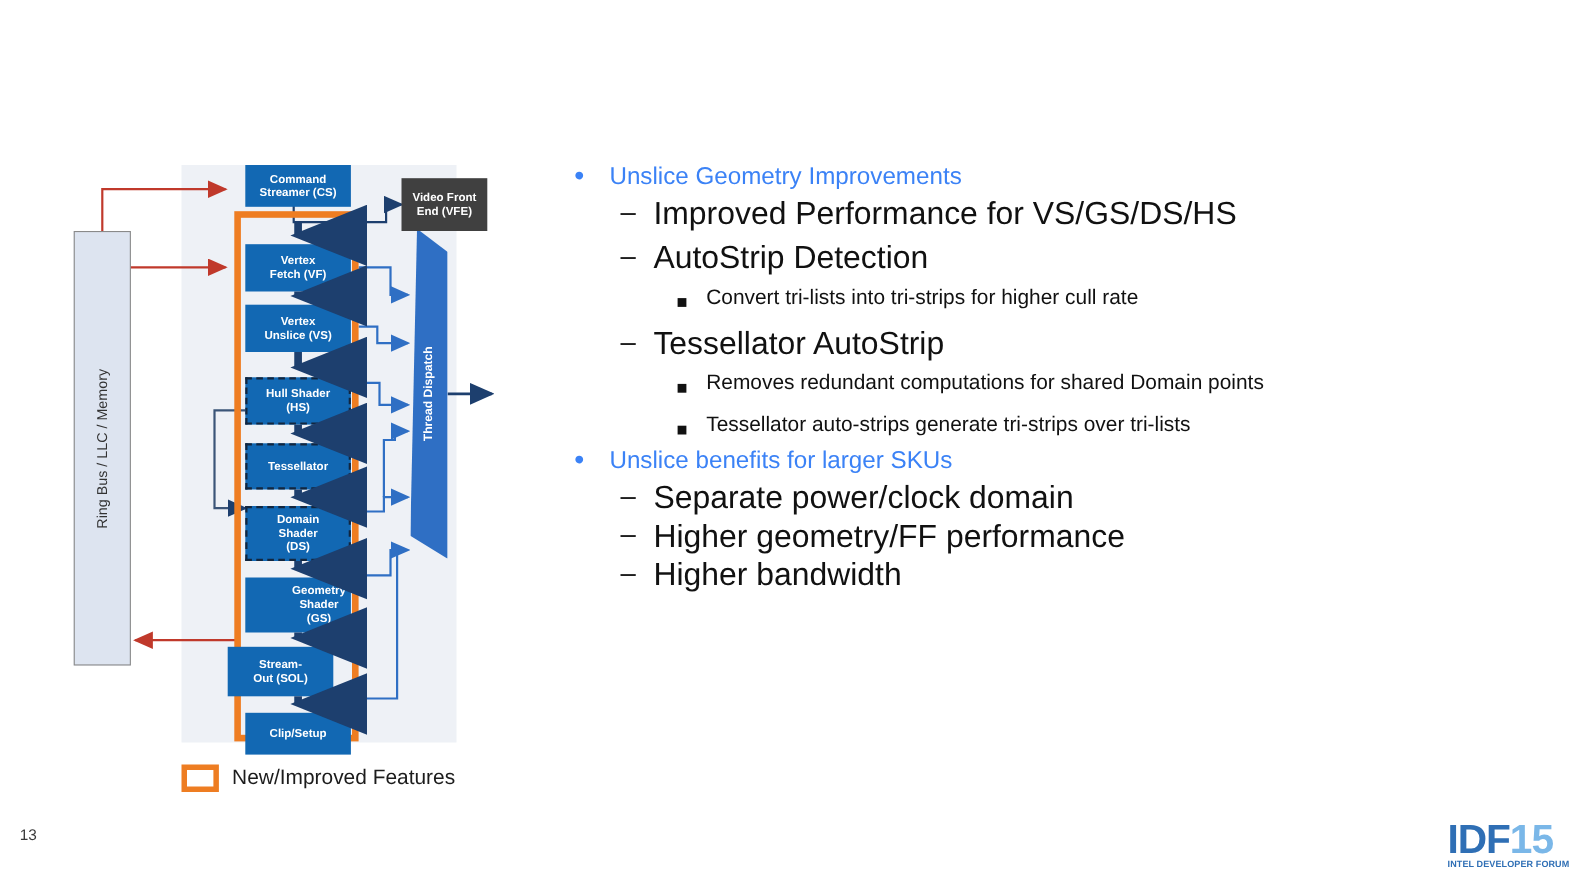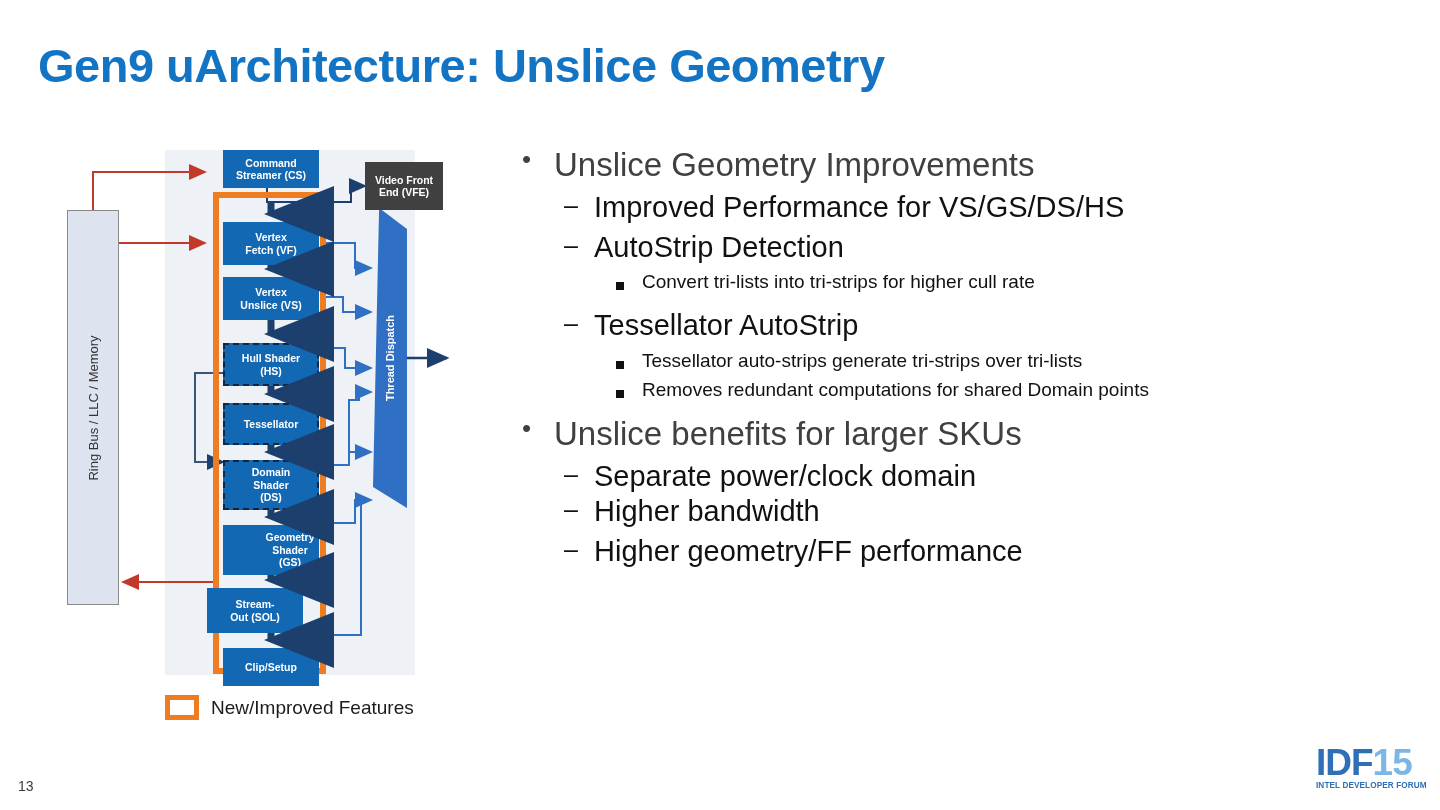--- a/index.html
+++ b/index.html
@@ -68,47 +68,46 @@
   #wires { position: absolute; left: 0; top: 0; width: 440px; height: 620px; z-index: 3; }
   #wires-top { position: absolute; left: 0; top: 0; width: 440px; height: 620px; z-index: 7; pointer-events: none; }
 
   
   .legend { position: absolute; left: 110px; top: 555px; display: flex; align-items: center; gap: 12px; }
   .legend-swatch { width: 34px; height: 25px; border: 5px solid #ee7d22; background: #fff; }
   .legend-text { font-size: 19px; color: #1c1c1c; }
 
   
   #content { position: absolute; left: 512px; top: 148px; width: 890px; }
-  .b1 { position: relative; font-size: 33px; color: #404040; line-height: 1.06;
+  .b1 { position: relative; font-size: 22px; color: #3b82f6; line-height: 1.06;
         padding-left: 42px; margin-bottom: 9px; }
   .b1::before { content: "\2022"; position: absolute; left: 10px; top: -2px; font-size: 26px; }
   .b2 { position: relative; font-size: 29px; color: #111; line-height: 1.06;
         padding-left: 82px; margin-bottom: 9px; }
   .b2::before { content: "\2013"; position: absolute; left: 52px; top: 0px; font-size: 25px; }
   .b3 { position: relative; font-size: 19px; color: #111; line-height: 1.18;
         padding-left: 130px; margin-bottom: 7px; }
   .b3::before { content: ""; position: absolute; left: 104px; top: 11px;
                 width: 8px; height: 8px; background: #111; }
   .gap-lg { margin-bottom: 16px; }
   .gap-sm { margin-bottom: 4px; }
 
   
-  #page-number { position: absolute; left: 18px; top: 778px; font-size: 14px; color: #3a3a3a; }
+  #page-number { position: absolute; left: 18px; top: 751px; font-size: 14px; color: #3a3a3a; }
   #idf-logo { position: absolute; left: 1316px; top: 746px; width: 112px; text-align: left; }
   .idf-main { font-size: 37px; font-weight: bold; letter-spacing: -1px; line-height: 0.92; }
   .idf-idf { color: #2f6fb5; }
   .idf-15 { color: #7ab7e8; }
   .idf-sub { font-size: 8.2px; font-weight: bold; color: #2f6fb5; letter-spacing: 0.1px; margin-top: 1px; }
 </style>
 </head>
 <body>
 
 <div id="slide">
 
-  <div id="slide-title">Gen9 uArchitecture: Unslice Geometry</div>
 
   <div id="diagram">
 
     <div class="diag-panel"></div>
 
     <div class="ringbus">
       <div class="ringbus-label">Ring Bus / LLC / Memory</div>
     </div>
 
     <svg id="wires" viewBox="0 0 440 620">
@@ -247,26 +246,26 @@
       <div class="legend-text">New/Improved Features</div>
     </div>
   </div>
 
   <div id="content">
     <div class="b1">Unslice Geometry Improvements</div>
     <div class="b2">Improved Performance for VS/GS/DS/HS</div>
     <div class="b2">AutoStrip Detection</div>
     <div class="b3 gap-lg">Convert tri-lists into tri-strips for higher cull rate</div>
     <div class="b2">Tessellator AutoStrip</div>
+    <div class="b3 gap-lg">Removes redundant computations for shared Domain points</div>
     <div class="b3">Tessellator auto-strips generate tri-strips over tri-lists</div>
-    <div class="b3 gap-lg">Removes redundant computations for shared Domain points</div>
     <div class="b1">Unslice benefits for larger SKUs</div>
     <div class="b2 gap-sm">Separate power/clock domain</div>
+    <div class="b2 gap-sm">Higher geometry/FF performance</div>
     <div class="b2">Higher bandwidth</div>
-    <div class="b2 gap-sm">Higher geometry/FF performance</div>
   </div>
 
   <div id="page-number">13</div>
 
   <div id="idf-logo">
     <div class="idf-main"><span class="idf-idf">IDF</span><span class="idf-15">15</span></div>
     <div class="idf-sub">INTEL DEVELOPER FORUM</div>
   </div>
 
 </div>

